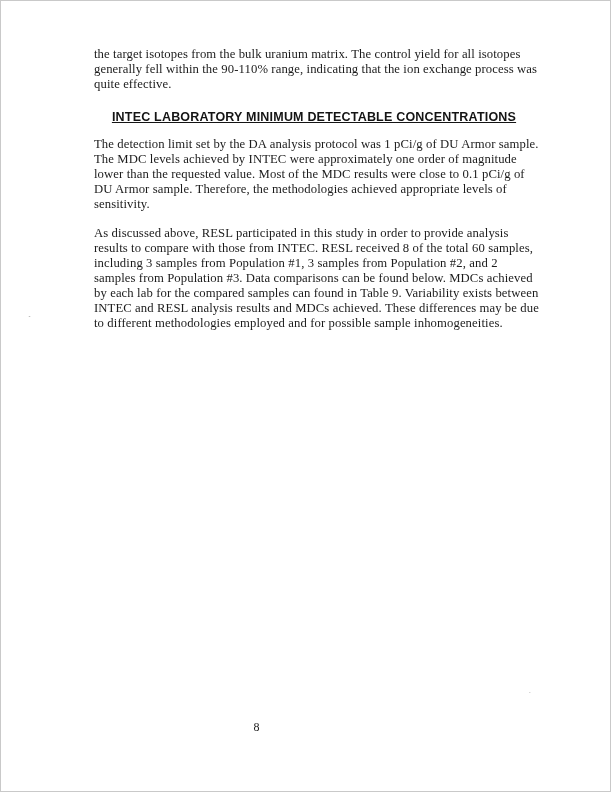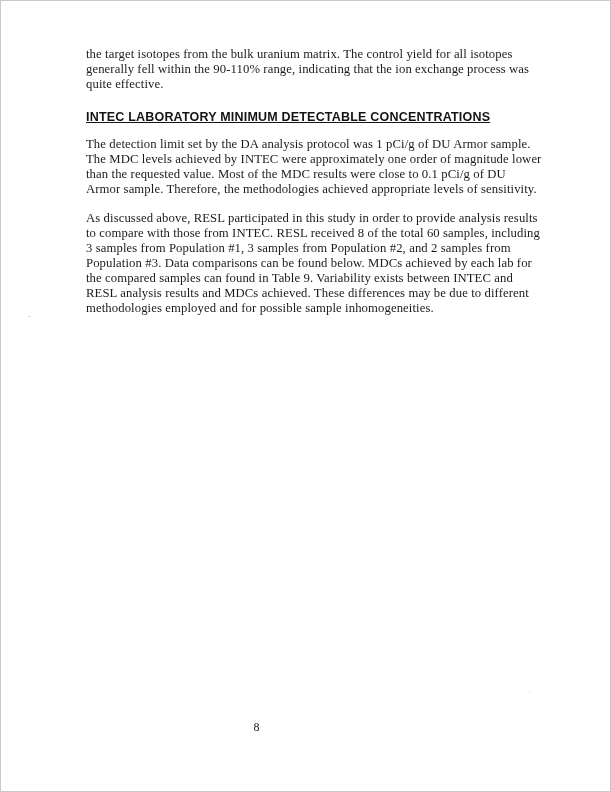--- a/index.html
+++ b/index.html
@@ -18,34 +18,35 @@
     font-family: "Liberation Serif", serif;
     color: #1b1b1b;
   }
   .content {
     position: absolute;
     top: 46px;
     left: 85px;
     width: 456px;
   }
   .para {
-    margin: 0 0 14px 0;
+    margin: 0 0 14px 8px;
     font-size: 12.7px;
     line-height: 15px;
     text-align: left;
     letter-spacing: 0.1px;
   }
   .heading {
     margin: 18px 0 13px 0;
     font-family: "Liberation Sans", sans-serif;
     font-weight: bold;
     font-size: 12.5px;
     letter-spacing: 0.2px;
     text-decoration: underline;
     color: #141414;
+    text-align: center;
   }
   .page-number {
     position: absolute;
     bottom: 56px;
     left: 0;
     width: 511px;
     text-align: center;
     font-size: 12px;
     color: #222222;
   }

